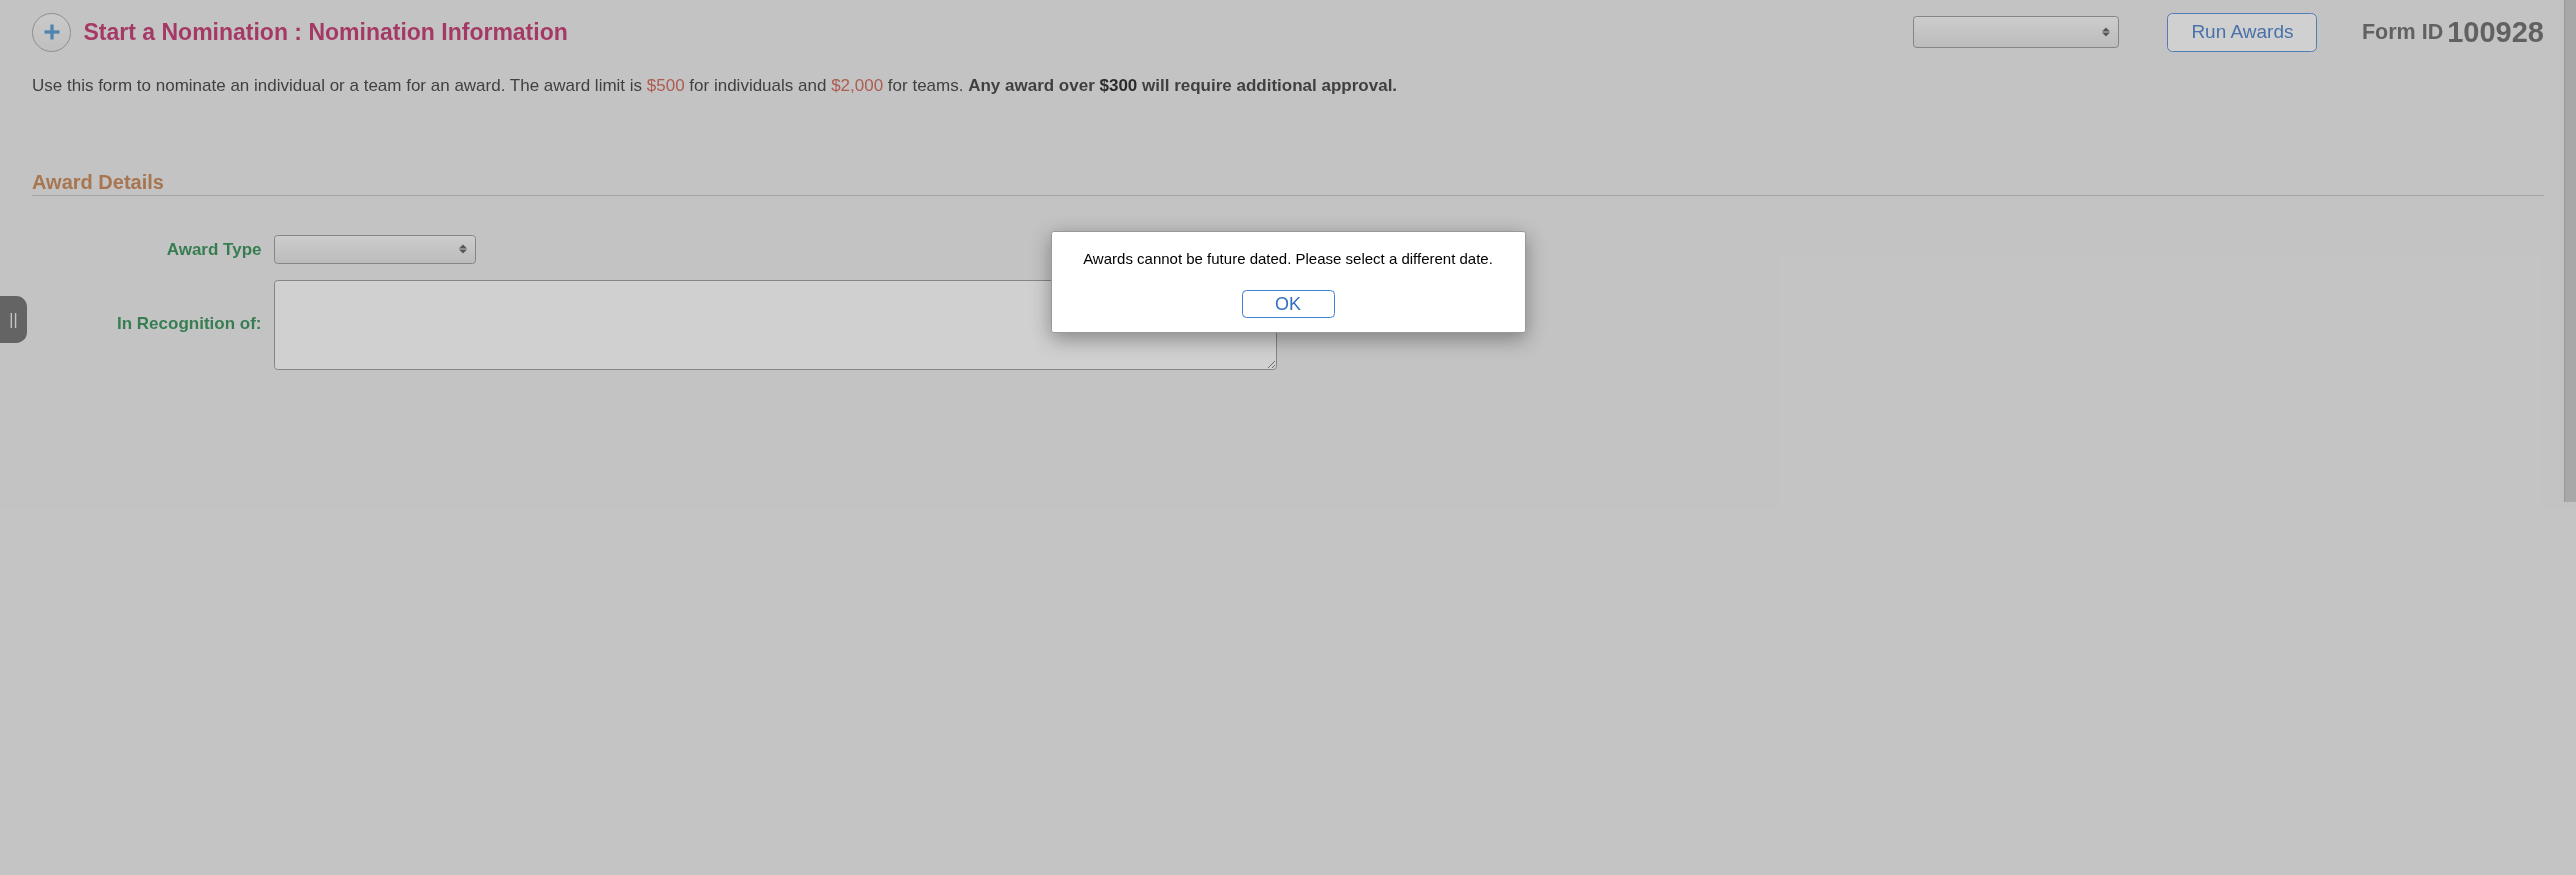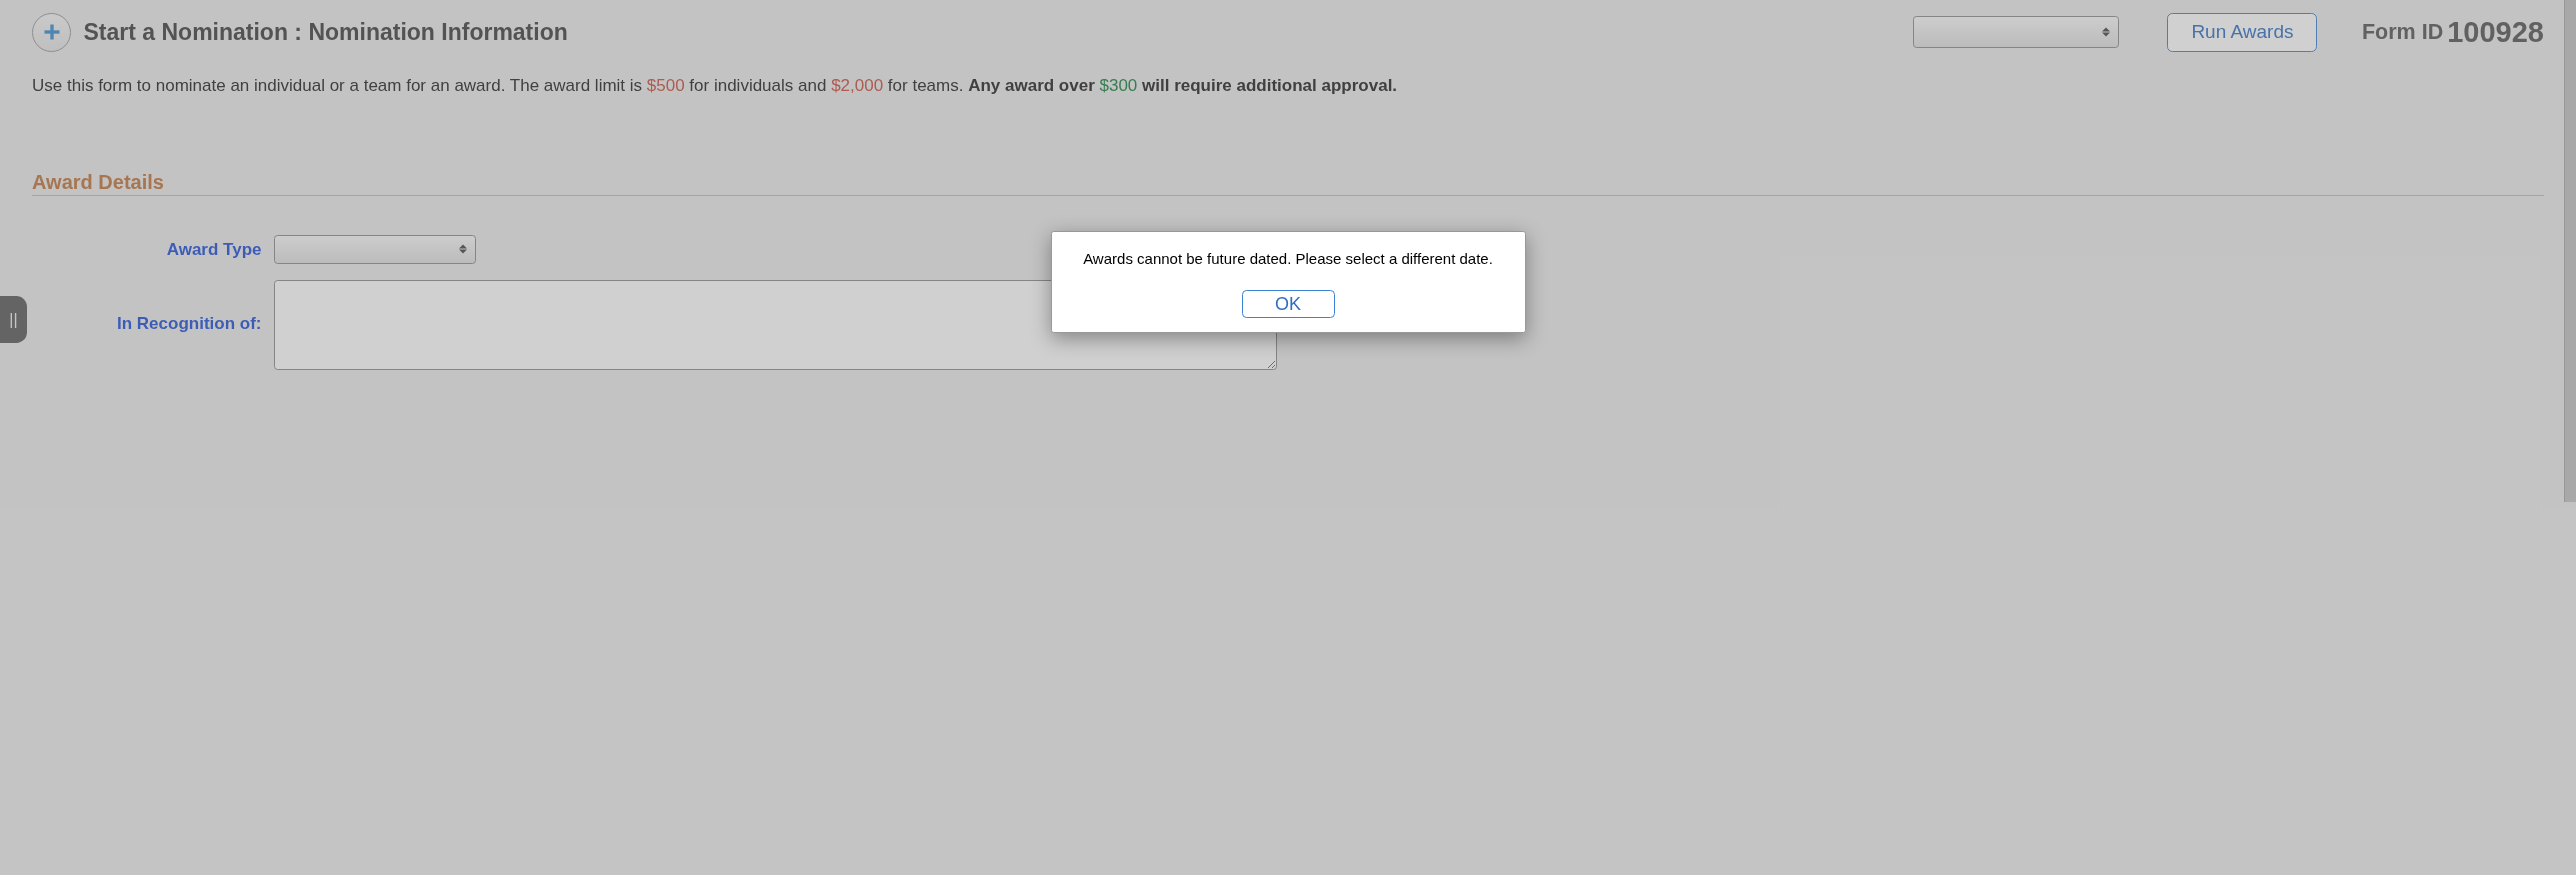--- a/index.html
+++ b/index.html
@@ -27,21 +27,21 @@
     border: 1.8px solid #9a9a9a;
     background: linear-gradient(#f5f5f5,#e6e6e6);
     display: flex; align-items: center; justify-content: center;
     cursor: pointer;
     flex-shrink: 0;
   }
   .plus-btn svg { width: 20px; height: 20px; }
   .page-title {
     font-size: 23px;
     font-weight: 700;
-    color: #404040;
+    color: #be185d;
     flex-shrink: 0;
   }
   .header-spacer { flex: 1; }
   .header-select {
     width: 206px; height: 32px;
     background: linear-gradient(#fafafa,#e0e0e0);
     border: 0.9px solid #8c8c8c;
     border-radius: 3.6px;
     font-size: 14.3px;
     padding: 0 7.2px;
@@ -70,40 +70,40 @@
   }
   .form-id-wrap {
     margin-left: 32px;
     display: flex; align-items: center; gap: 4px;
     color: #555; font-weight: 700;
   }
   .form-id-label { font-size: 21.5px; }
   .form-id-value { font-size: 29px; }
   .intro { font-size: 17px; color: #222; margin-bottom: 72px; line-height:1.5; }
   .intro .red { color: #c84d3d; }
-  .intro .green { color: #15803d; font-weight:400;text-align:center;}
+  .intro .green { color: #000000; font-weight:700;text-align:center;}
   .intro strong { font-weight:700; }
   .section-title {
     color: #c0743b;
     font-size: 20px;
     font-weight: 700;
     padding-bottom: 1px;
     border-bottom: 0.9px solid #bcbcbc;
     margin-bottom: 39px;
   }
   .field-row {
     display: flex;
     align-items: flex-start;
     margin-bottom: 16px;
   }
   .field-label {
     width: 242px;
     text-align: right;
     padding-right: 12.5px;
-    color: #1d4ed8;
+    color: #15803d;
     font-size: 17px;
     font-weight: 600;
     padding-top: 5.4px;
   }
   .award-type-select {
     width: 202px; height: 29px;
     background: linear-gradient(#fafafa,#e0e0e0);
     border: 0.9px solid #8c8c8c;
     border-radius: 3.6px;
     font-size: 13.4px;

